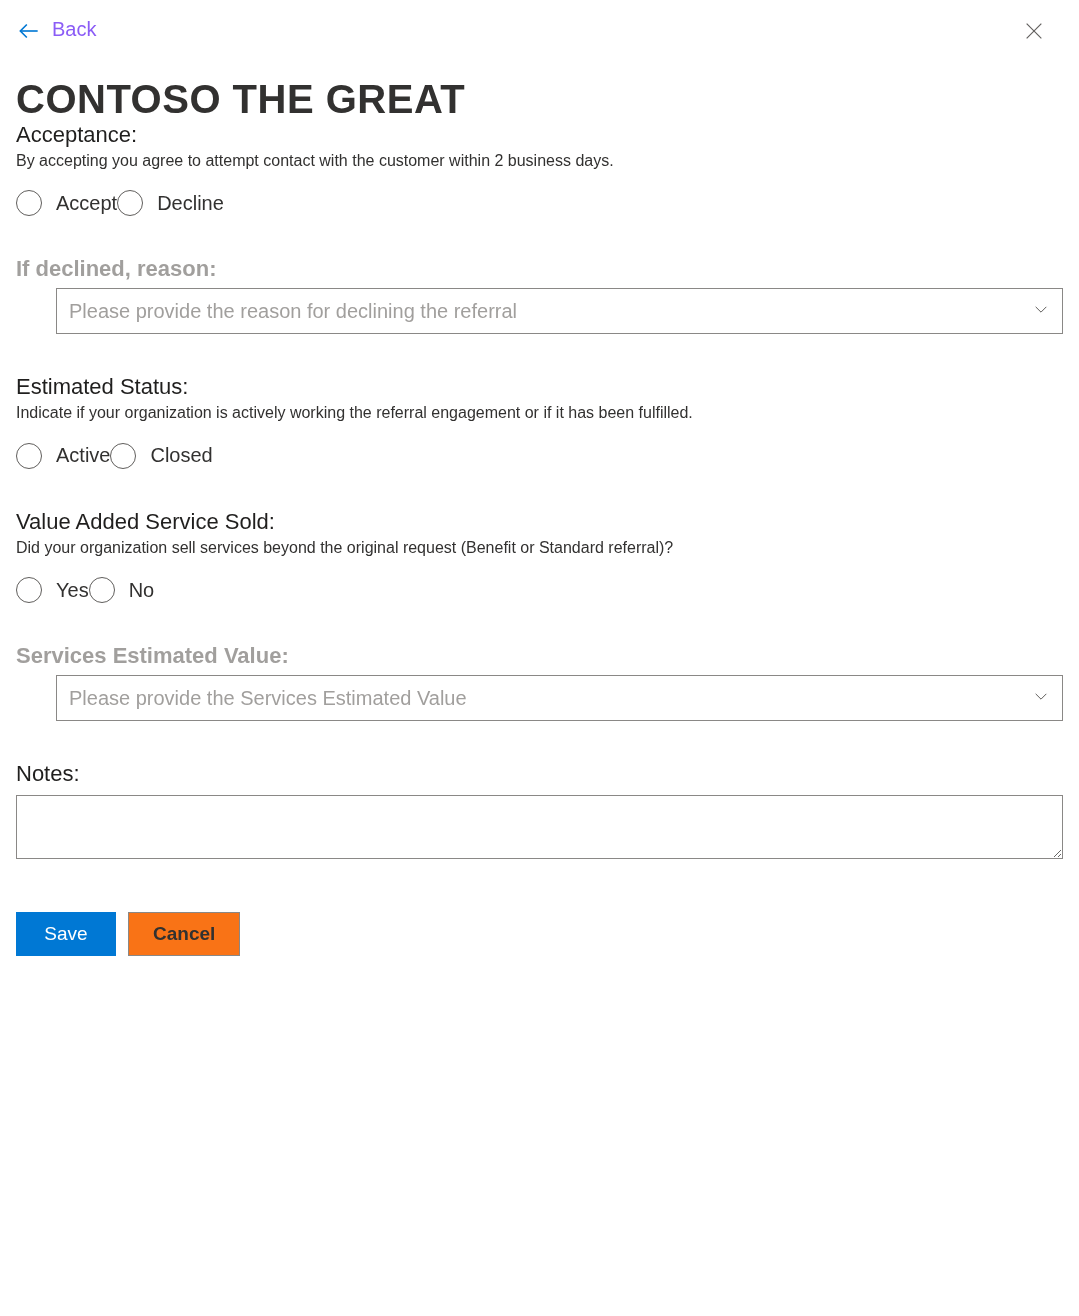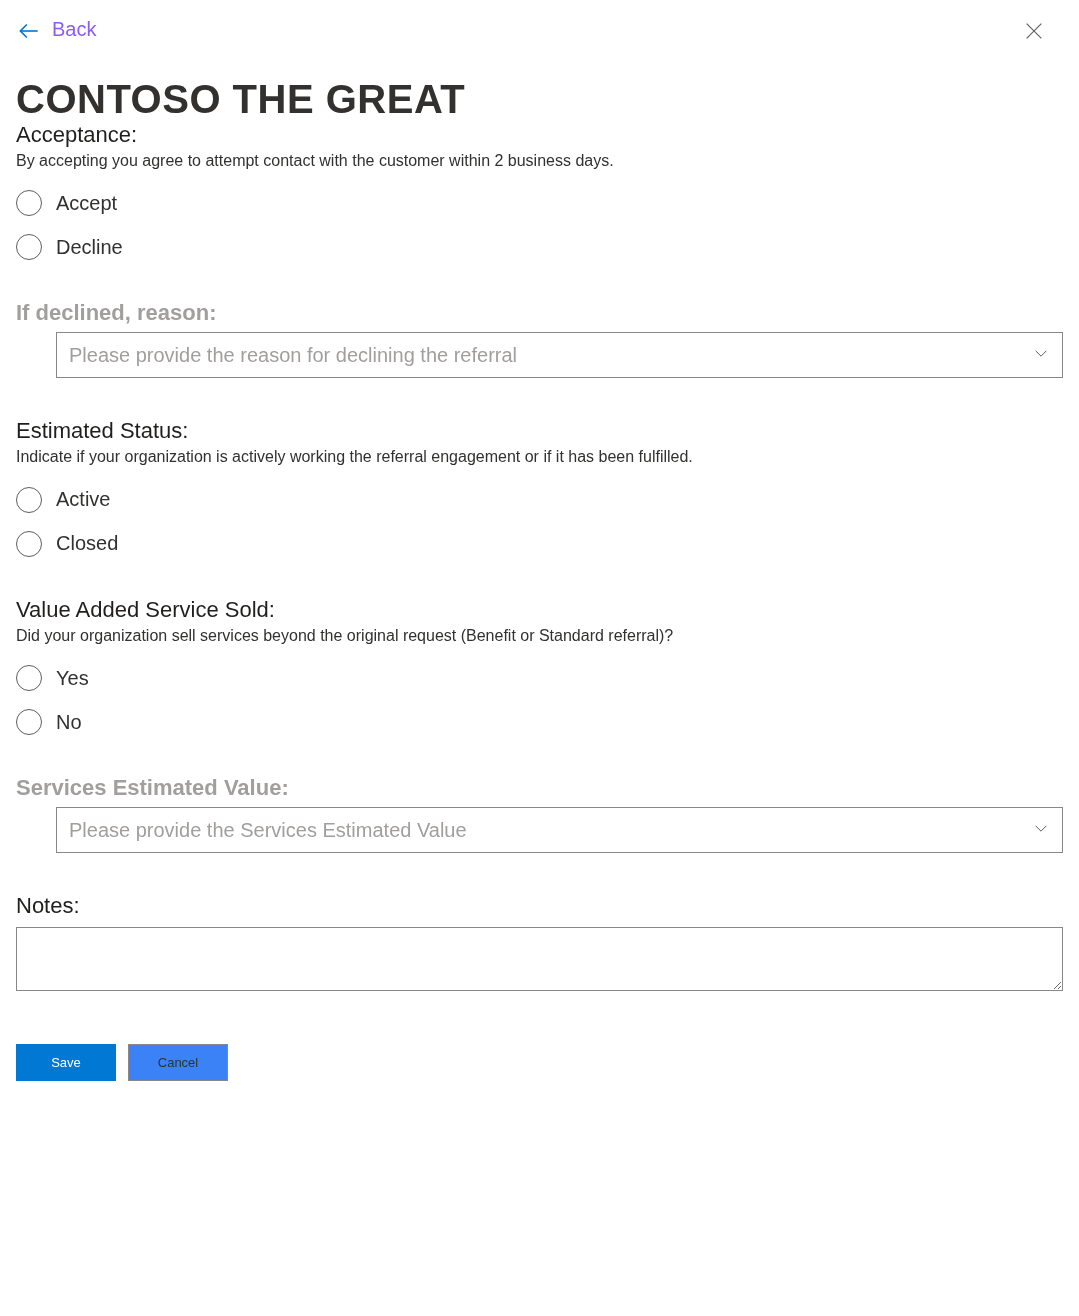--- a/index.html
+++ b/index.html
@@ -54,22 +54,21 @@
       font-weight: 600;
     }
     .section-desc {
       font-size: 16px;
       color: #323130;
       margin-bottom: 18px;
       line-height: 1.4;
     }
     .radio-group {
       display: flex;
-      flex-direction: column;
-      gap: 18px;
+      flex-direction: row;
       margin-bottom: 40px;
     }
     .radio-item {
       display: flex;
       align-items: center;
       gap: 14px;
       cursor: pointer;
     }
     .radio-circle {
       width: 26px;
@@ -119,34 +118,35 @@
       font-size: 20px;
       padding: 8px 12px;
       resize: vertical;
     }
     .button-row {
       display: flex;
       gap: 12px;
     }
     .btn {
       font-family: inherit;
-      font-size: 13px;
+      font-size: 19px;
       padding: 10px 24px;
       border: none;
       cursor: pointer;
       min-width: 100px;
     }
     .btn-primary {
       background: #0078d4;
       color: #ffffff;
     }
     .btn-secondary {
-      background: #3b82f6;
+      background: #f97316;
       color: #323130;
       border: 1px solid #8a8886;
+      font-weight: bold;
     }
   </style>
 </head>
 <body>
 
 
 
 <div class="header-row">
   <div class="back-link">
     <span class="arrow">

